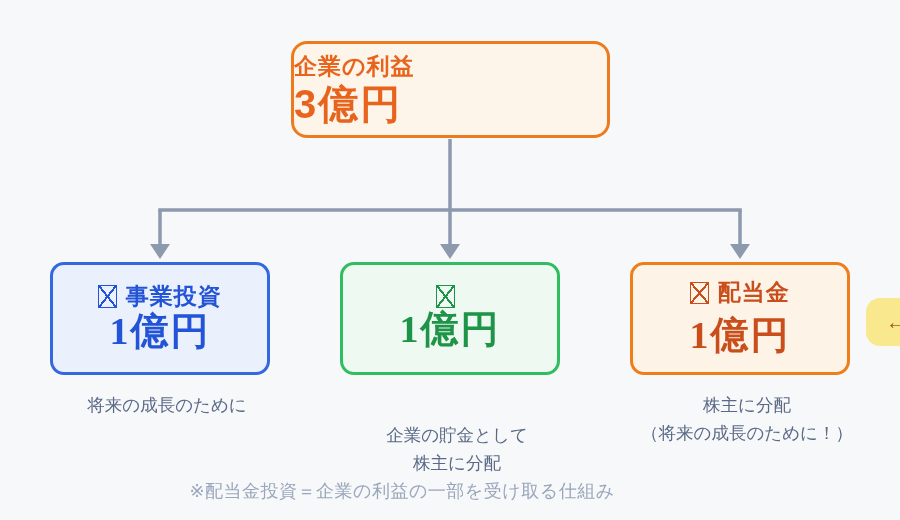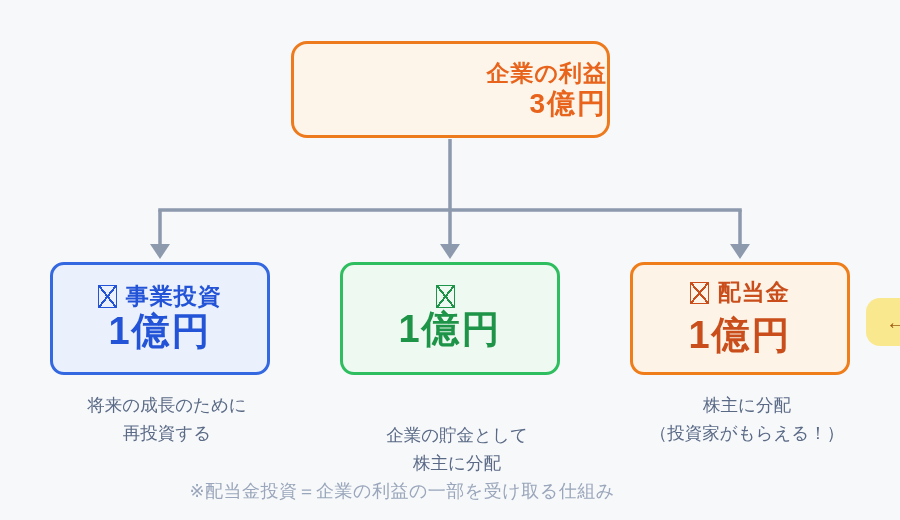--- a/index.html
+++ b/index.html
@@ -11,55 +11,55 @@
     position:relative;
     width:900px;height:520px;
     background:#F7F8FA;
     overflow:hidden;
   }
   
   .node{
     position:absolute;
     box-sizing:border-box;
     display:flex;flex-direction:column;
-    align-items:flex-end;justify-content:center;
+    align-items:flex-start;justify-content:center;
     text-align:center;
     border-radius:16px;
   }
   .node--root{
     left:291px;top:41px;width:319px;height:97px;
     background:#FDF5E9;
     border:3px solid #EE7A1E;
     color:#E8641C;
   }
   .node__title{
     font-size:23px;font-weight:700;letter-spacing:1px;line-height:1.25;
   }
   .node__amount{
-    font-size:28px;font-weight:700;letter-spacing:2px;line-height:1.15;
+    font-size:40px;font-weight:700;letter-spacing:2px;line-height:1.15;
   }
   .card{
     position:absolute;
     top:262px;width:220px;height:113px;
     box-sizing:border-box;
     display:flex;flex-direction:column;
     align-items:center;justify-content:center;
     text-align:center;
     border-radius:14px;
     border:3px solid;
   }
   .card--invest{left:50px;background:#EAF1FC;border-color:#3468E0;color:#2353D6;}
   .card--retain{left:340px;background:#EDF9F1;border-color:#2FBE5F;color:#1D9447;}
   .card--dividend{left:630px;background:#FDF4E7;border-color:#EF7D1A;color:#C94E1C;gap:7px;}
   .card__label{
     display:flex;align-items:center;justify-content:center;
     font-size:23px;font-weight:700;letter-spacing:1px;line-height:1.2;
   }
   .card__amount{
-    font-size:38px;font-weight:700;letter-spacing:2px;line-height:1.15;
+    font-size:38px;font-weight:700;letter-spacing:2px;line-height:1.15;font-family:Liberation Serif, serif;
   }
   
   .tofu{
     display:inline-block;
     width:0.82em;height:0.98em;
     border:0.085em solid currentColor;
     margin-right:0.38em;
     box-sizing:border-box;
     background:
       linear-gradient(to top right, transparent calc(50% - 0.045em), currentColor calc(50% - 0.045em), currentColor calc(50% + 0.045em), transparent calc(50% + 0.045em)),
@@ -149,29 +149,28 @@
   <div class="card card--dividend">
     <div class="card__label">
       <span class="tofu"></span>
       <span>配当金</span>
     </div>
     <div class="card__amount">1億円</div>
   </div>
 
   <div class="caption caption--invest">
     <span>将来の成長のために</span>
-    <span>再投資する</span>
   </div>
   <div class="caption caption--retain">
     <span>企業の貯金として</span>
     <span>株主に分配</span>
   </div>
   <div class="caption caption--dividend">
     <span>株主に分配</span>
-    <span>（投資家がもらえる！）</span>
+    <span>（将来の成長のために！）</span>
   </div>
 
   <div class="footnote">※配当金投資＝企業の利益の一部を受け取る仕組み</div>
 
   <button class="prev-btn">
     <span class="prev-btn__arrow">←</span>
   </button>
 
 </div>
 

